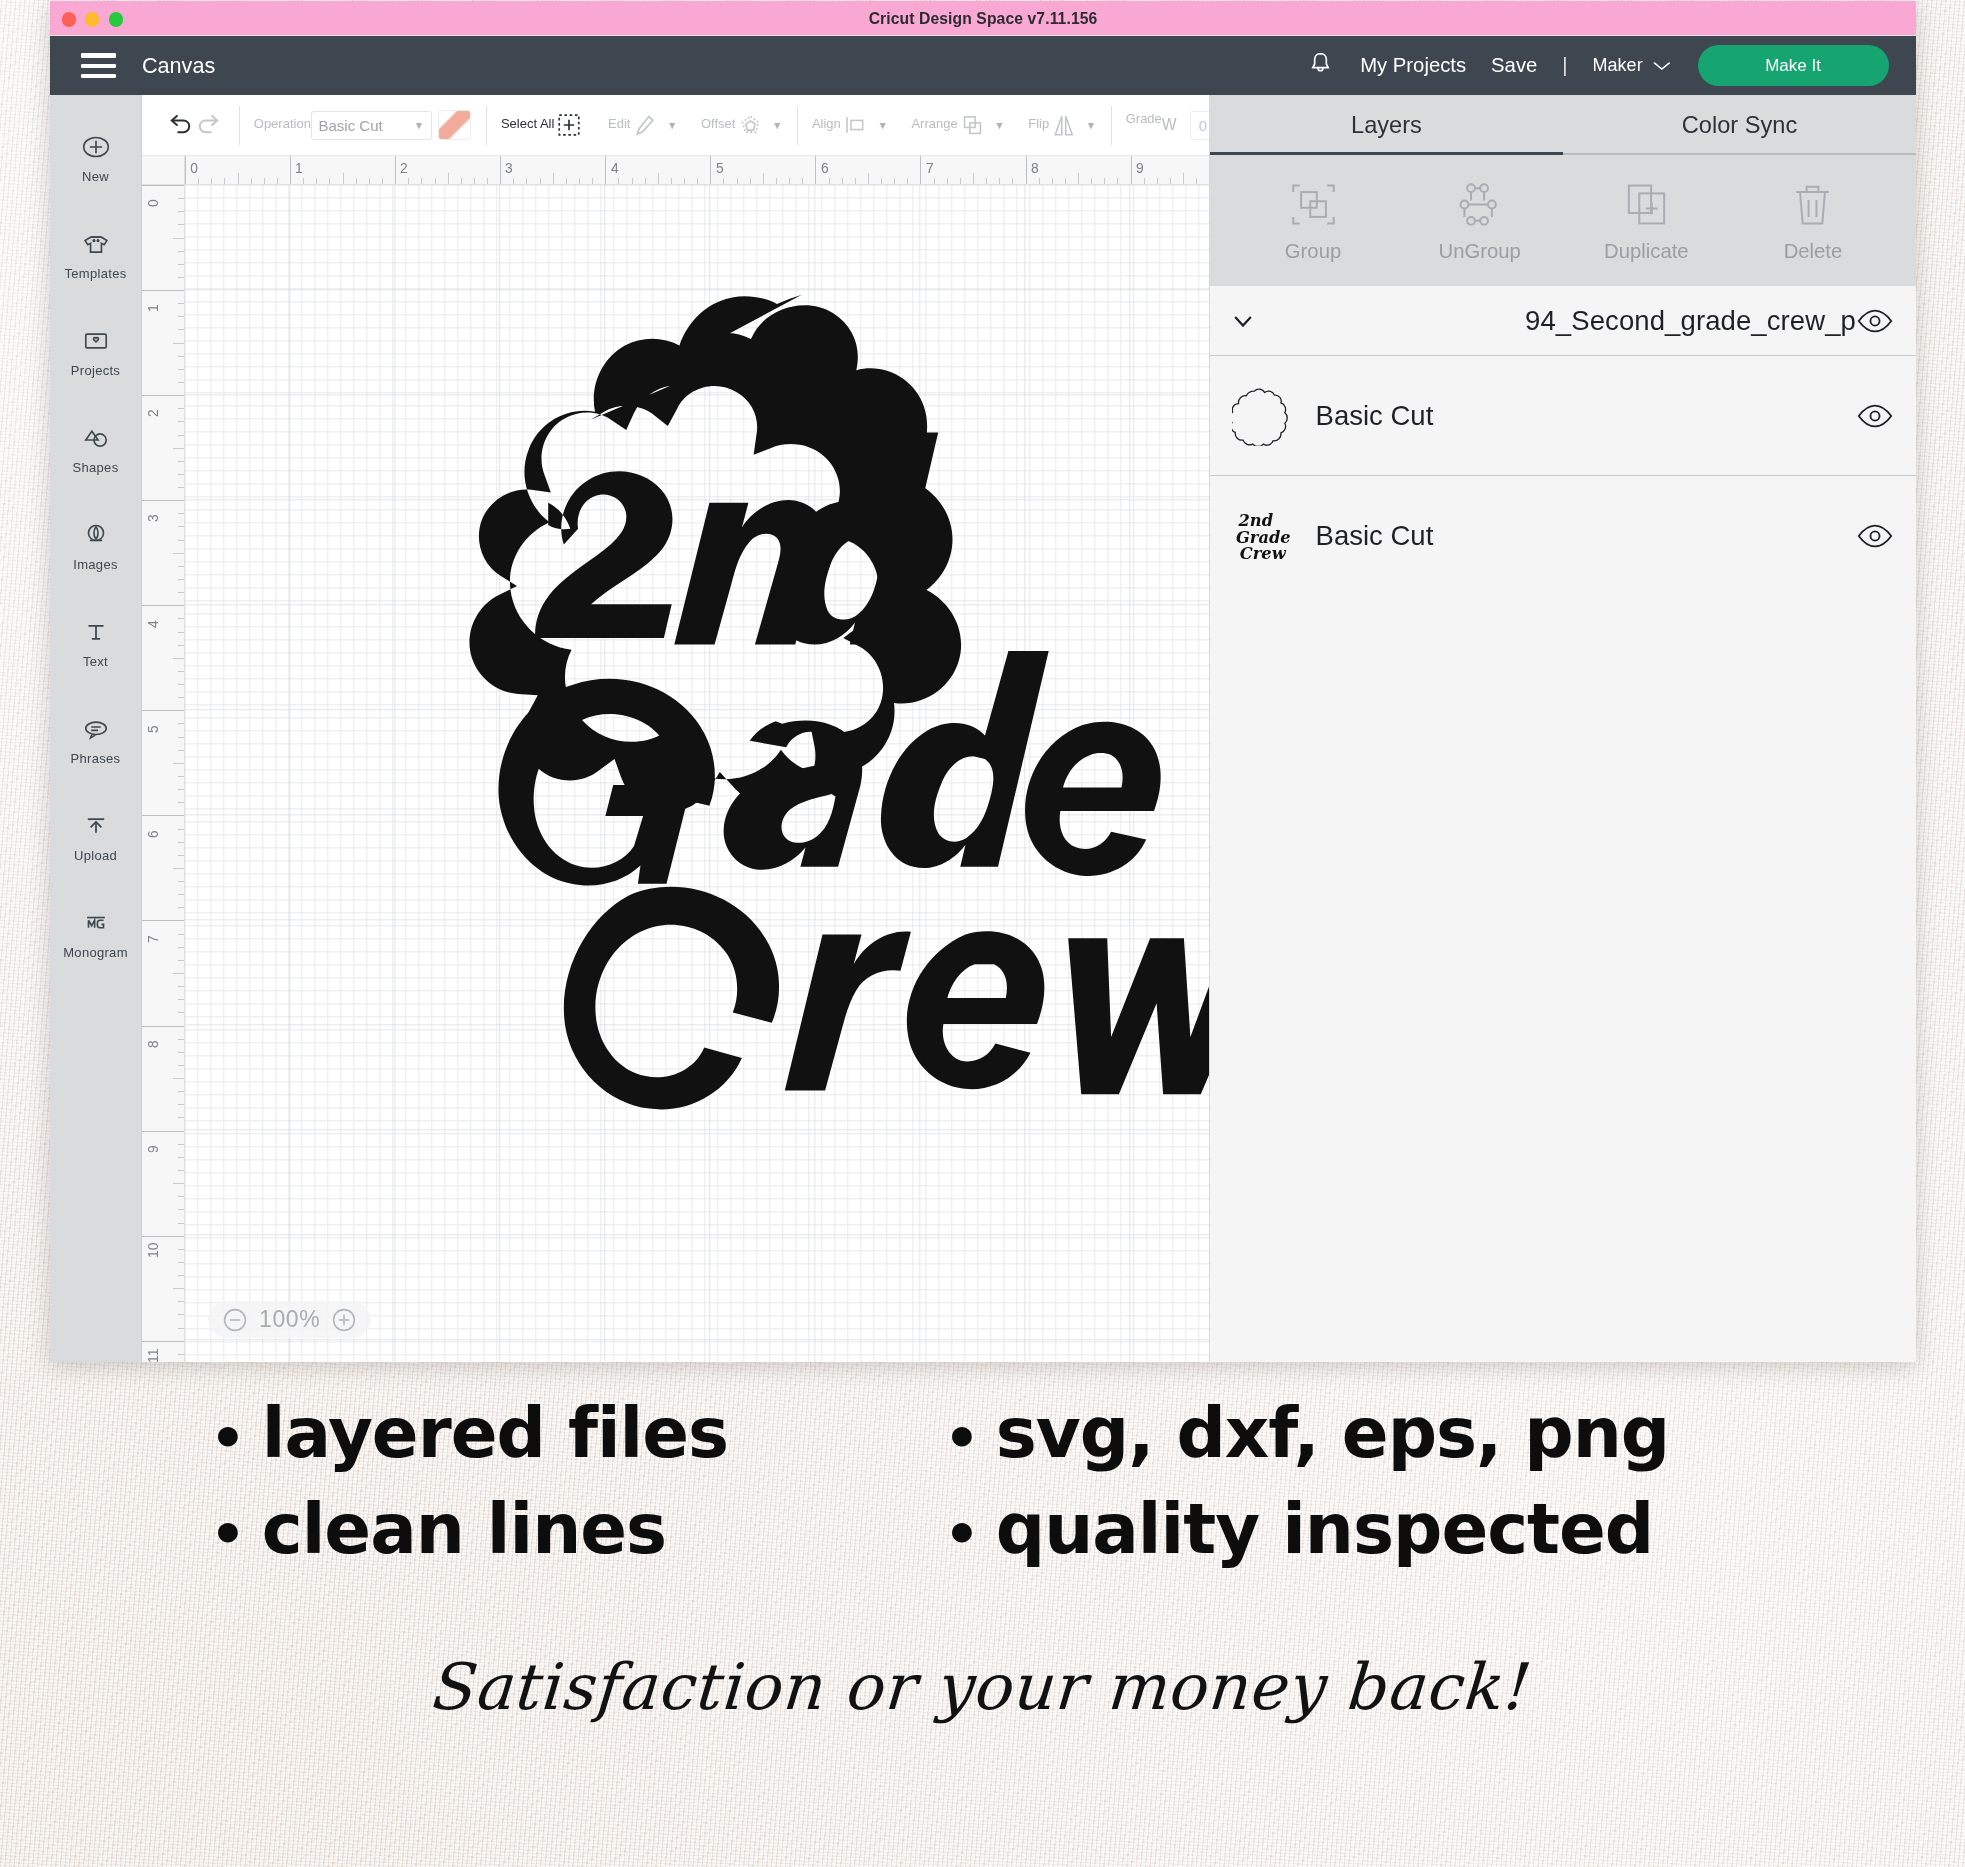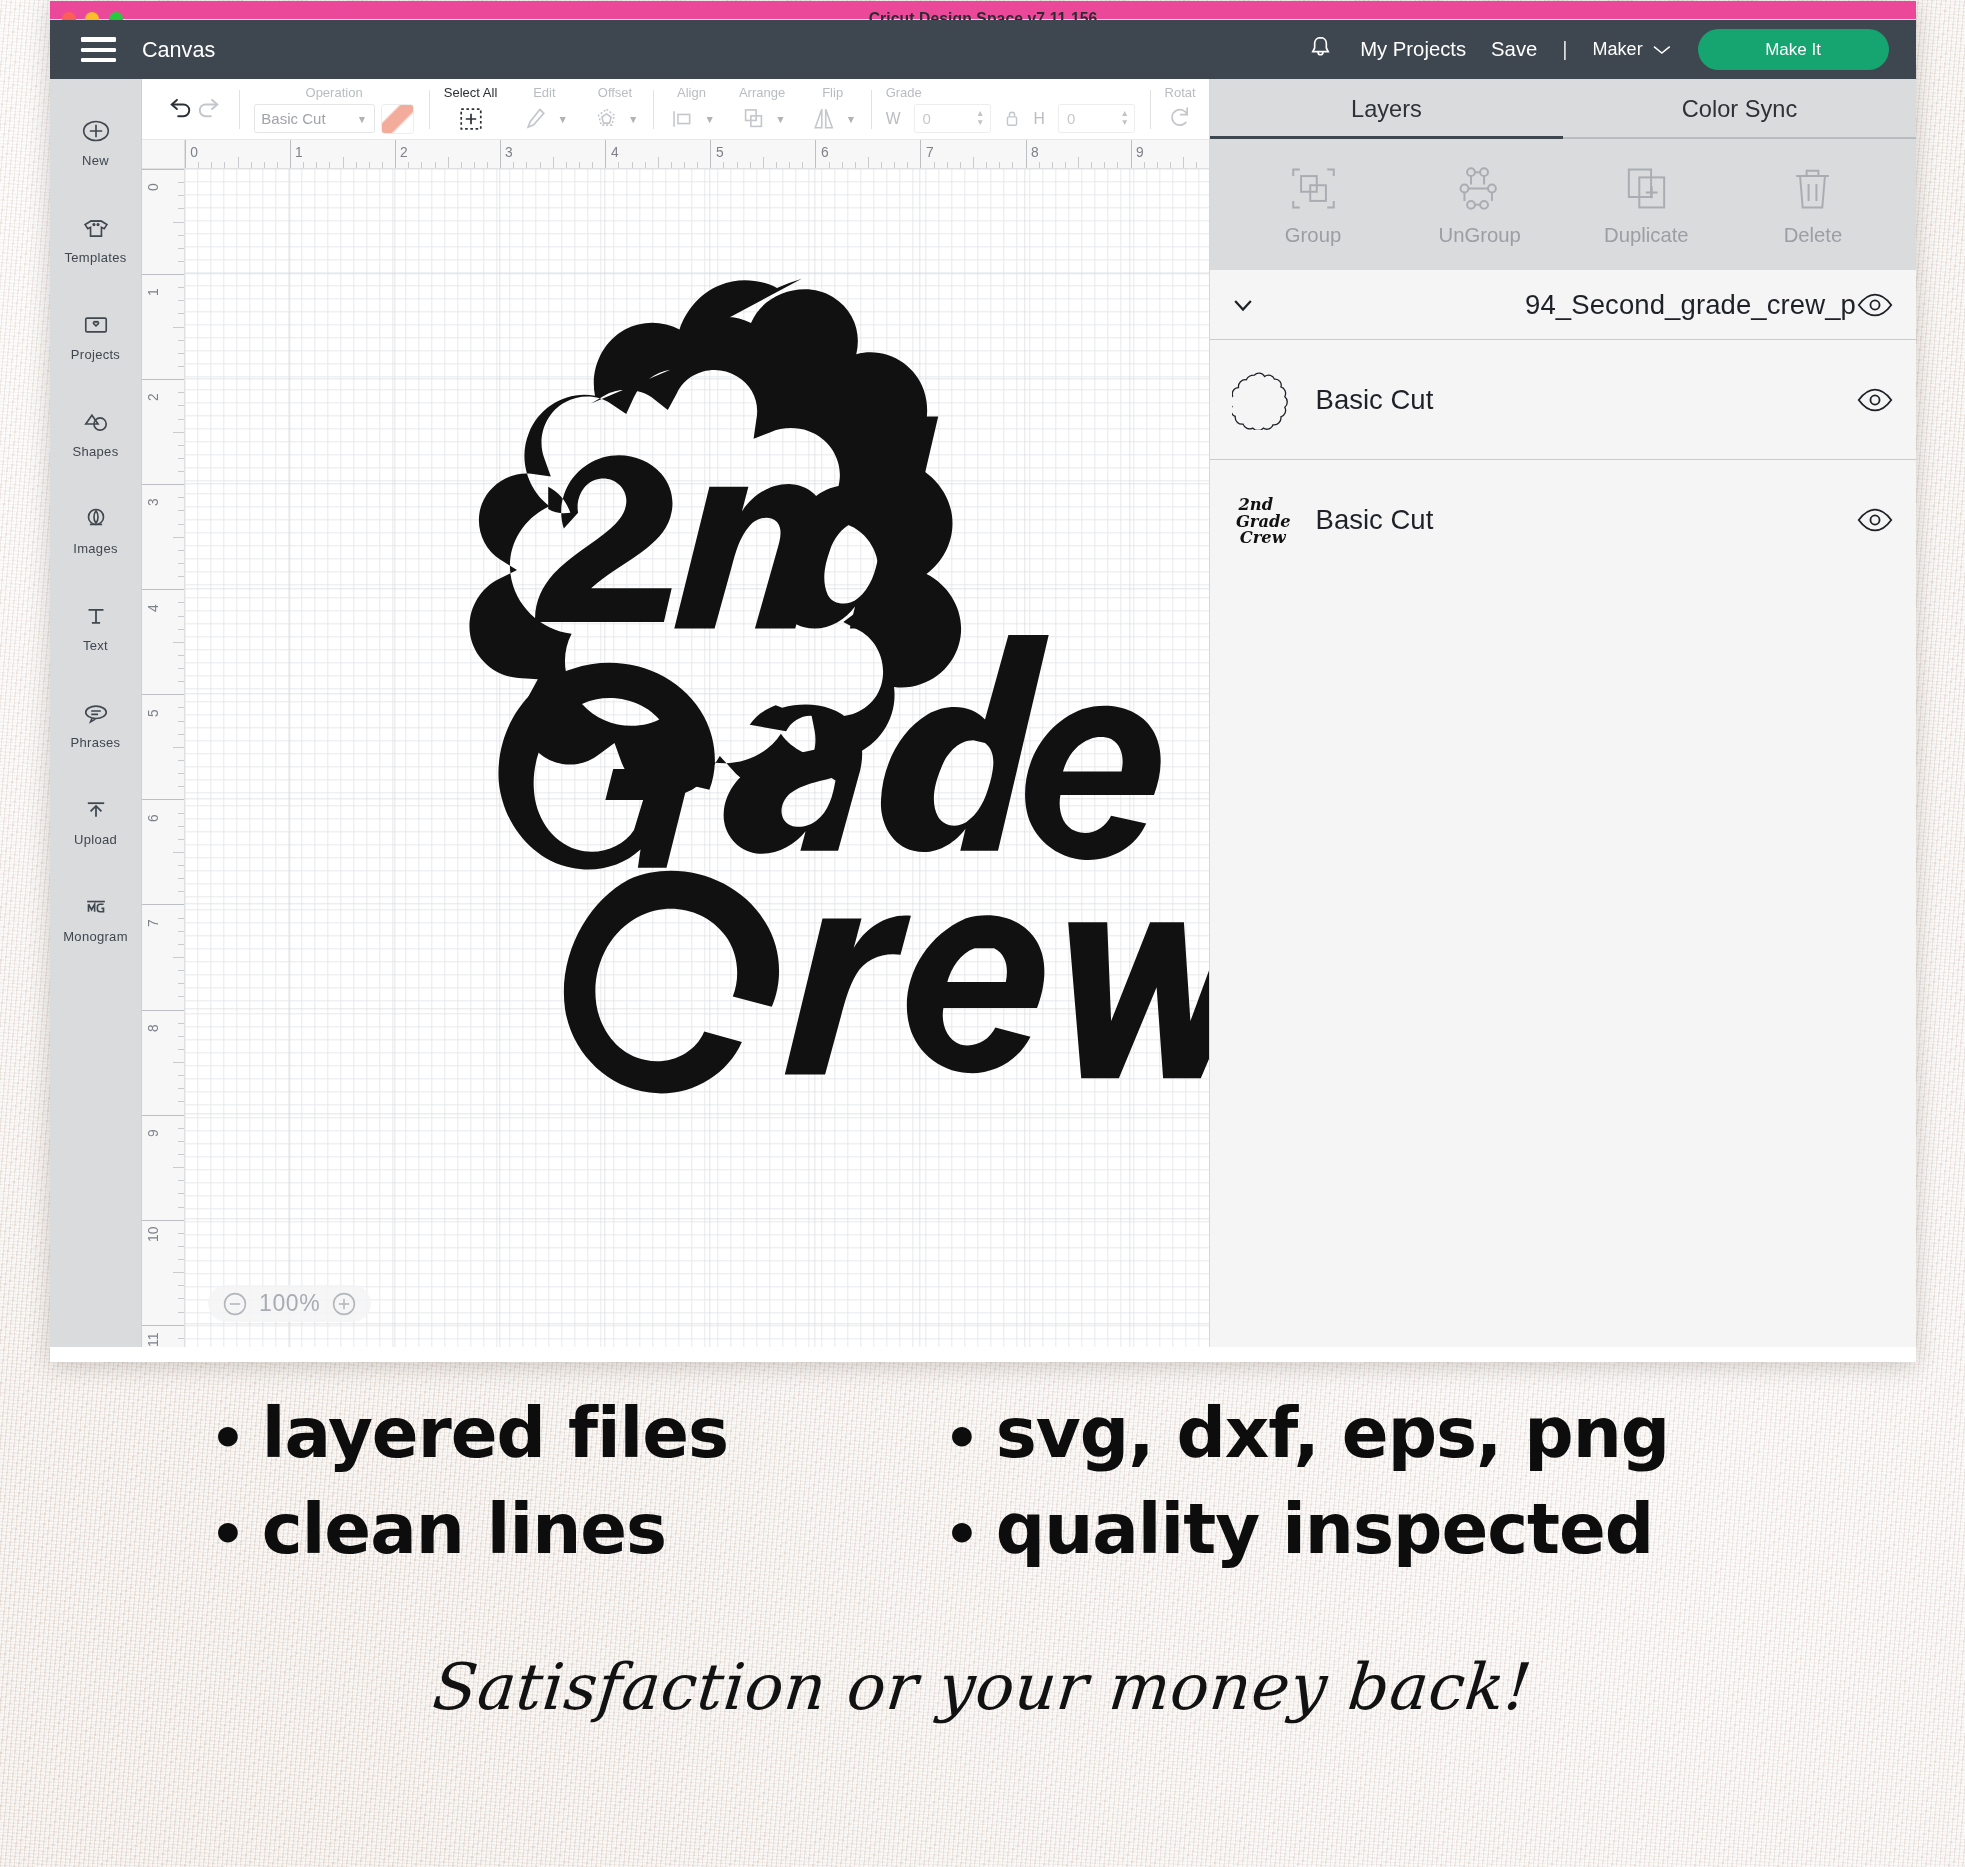--- a/index.html
+++ b/index.html
@@ -39,22 +39,22 @@
     height: 1361px;
     background: #ffffff;
     box-shadow: 0 3.9px 22px rgba(60,45,35,.22);
     overflow: hidden;
     z-index: 2;
   }
 
   
   #titlebar {
     position: relative;
-    height: 19px;
-    background: #ec4899;
+    height: 35px;
+    background: #f9a8d4;
     border-bottom: 0.7px solid #e2dde9;
   }
   .traffic { position: absolute; top: 11px; width: 14.4px; height: 14.4px; border-radius: 50%; }
   #btn-close    { left: 11.8px;  background: #fc5f57; }
   #btn-minimize { left: 35px;  background: #fdbc2e; }
   #btn-zoom     { left: 59px;  background: #27c93f; }
   #titlebar-title {
     position: absolute; left: 0; right: 0; top: 8.5px;
     text-align: center;
     font-size: 15.7px; font-weight: bold; color: #2c2c30;
@@ -140,21 +140,21 @@
     padding: 0 10.5px;
     border-bottom: 0.7px solid #e7e8ea;
     overflow: hidden;
   }
   .tb-group {
     display: flex; align-items: center;
     padding: 0 11.8px;
     position: relative;
   }
   .tb-sep { width: 0.7px; background: #e0e1e3; margin: 10.5px 2.6px; flex: 0 0 0.7px; }
-  .tb-stack { display: flex; flex-direction: column; align-items: center; justify-content: center; }
+  .tb-stack { display: flex; flex-direction: row; align-items: center; justify-content: center; }
   .tb-caption { font-size: 13px; color: #b9bcc0; margin-bottom: 3.9px; white-space: nowrap; }
   .tb-caption.active { color: #2c3036; }
   .tb-ctrl { display: flex; align-items: center; gap: 6.6px; }
   .tb-icon-btn { width: 30px; height: 30px; display:flex; align-items:center; justify-content:center; }
   .select-box {
     width: 121px; height: 29px;
     border: 0.7px solid #e4e5e7; border-radius: 2.6px;
     display: flex; align-items: center; justify-content: space-between;
     padding: 0 6.6px;
     font-size: 15px; color: #9fa3a8;

